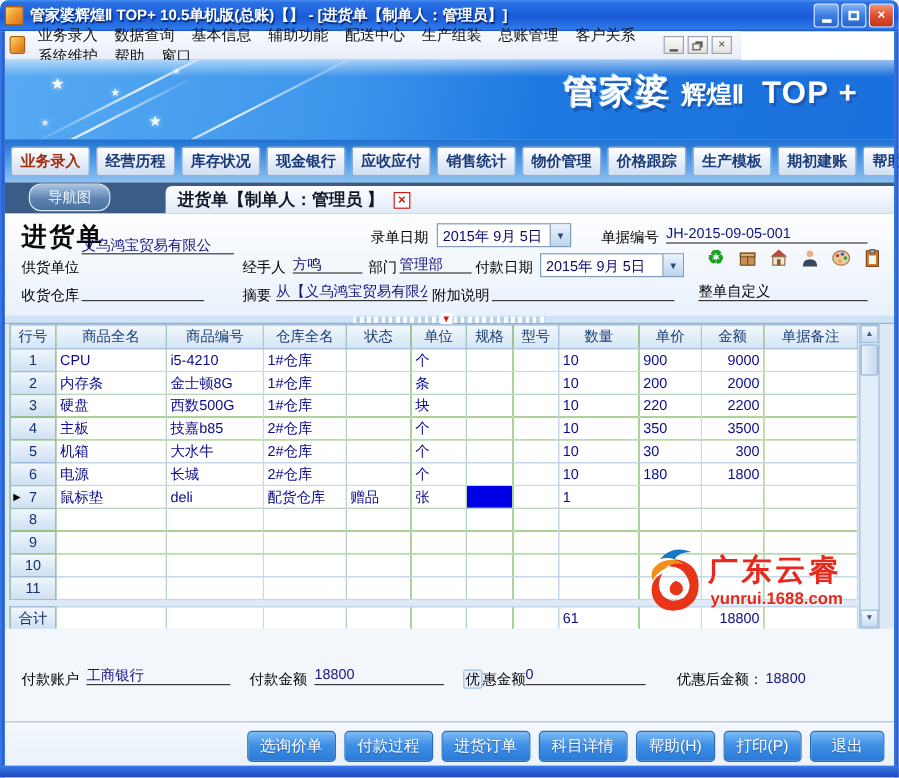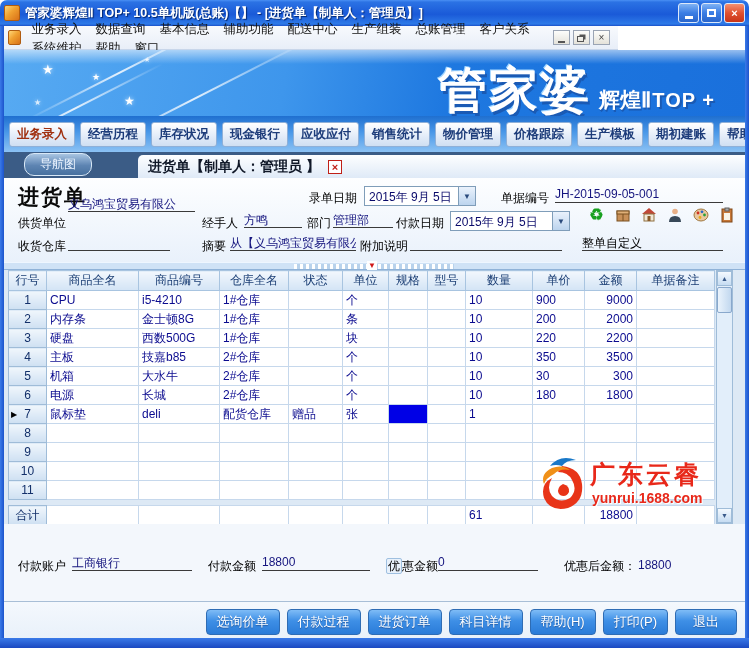--- a/index.html
+++ b/index.html
@@ -38,24 +38,24 @@
   .glyph-rest { display:block; width:7px; height:6px; border:1px solid #555; box-shadow:2px -2px 0 -0.5px #555; margin:2px 2px 0 0; }
 
   
   #banner { position:absolute; left:4px; top:50px; width:741px; height:66px; overflow:hidden;
     background:linear-gradient(100deg,#57aaf2 0%,#3e96ec 38%,#1e78e0 60%,#1a70dc 100%); }
   #banner::before { content:""; position:absolute; left:0; top:0; width:100%; height:14px;
     background:linear-gradient(180deg,rgba(255,255,255,.55),rgba(255,255,255,0)); }
   .streak { position:absolute; height:2px; background:linear-gradient(90deg,rgba(255,255,255,0),rgba(255,255,255,.85),rgba(255,255,255,0)); transform:rotate(-27deg); }
   .star { position:absolute; color:#fff; text-shadow:0 0 4px #cfe8ff; }
   #brand { position:absolute; right:30px; top:8px; display:flex; align-items:baseline; color:#fff; white-space:nowrap; }
-  #brand-main { font-size:49px; font-weight:bold; letter-spacing:2px;
+  #brand-main { font-size:28px; font-weight:bold; letter-spacing:2px;
     text-shadow:2px 3px 0 #1a5ab4, -1px -1px 0 #9fd4ff; }
   #brand-sub { font-size:21px; font-weight:bold; margin-left:8px; text-shadow:1px 2px 0 #1a5ab4; }
-  #brand-plus { font-size:20px; font-weight:bold; margin-left:1px; letter-spacing:1px; text-shadow:2px 2px 0 #1a5ab4; }
+  #brand-plus { font-size:26px; font-weight:bold; margin-left:15px; letter-spacing:1px; text-shadow:2px 2px 0 #1a5ab4; }
 
   
   #toolbar { position:absolute; left:4px; top:116px; width:741px; height:36px;
     background:linear-gradient(180deg,#1f6fd0 0%,#4a98e8 45%,#8cc2f4 100%);
     display:flex; align-items:center; padding:0 5px; }
   .tbtn { margin-right:5px; padding:3px 7px; font-size:12.5px; font-weight:bold; color:#1d3c7a;
     background:linear-gradient(180deg,#ffffff,#e2ebf8 60%,#cfdff2); border:1px solid #8fb0d8; border-radius:3px; white-space:nowrap; }
   .tbtn-first { color:#a03010; }
 
   

